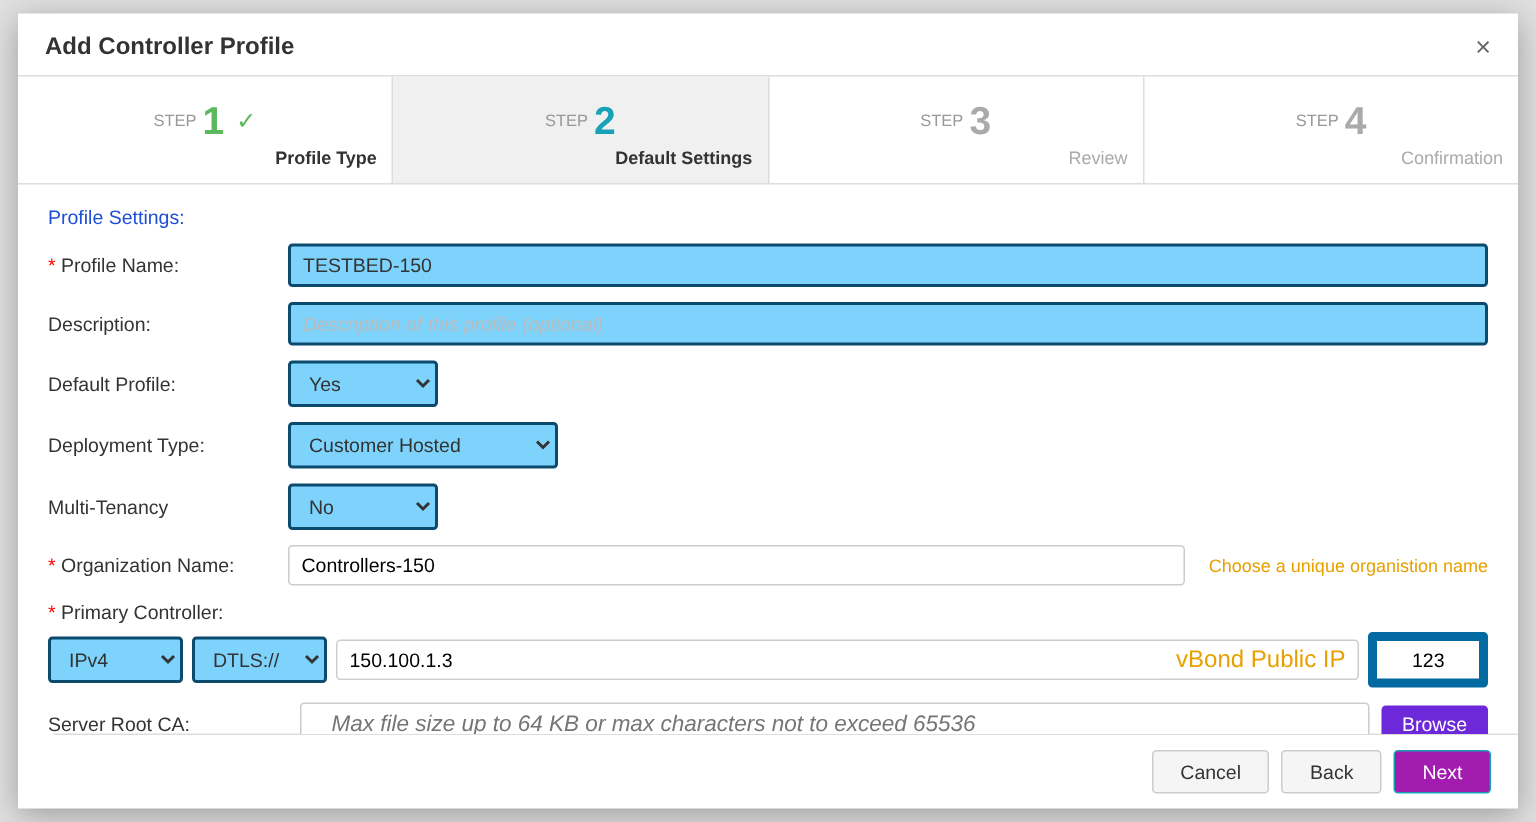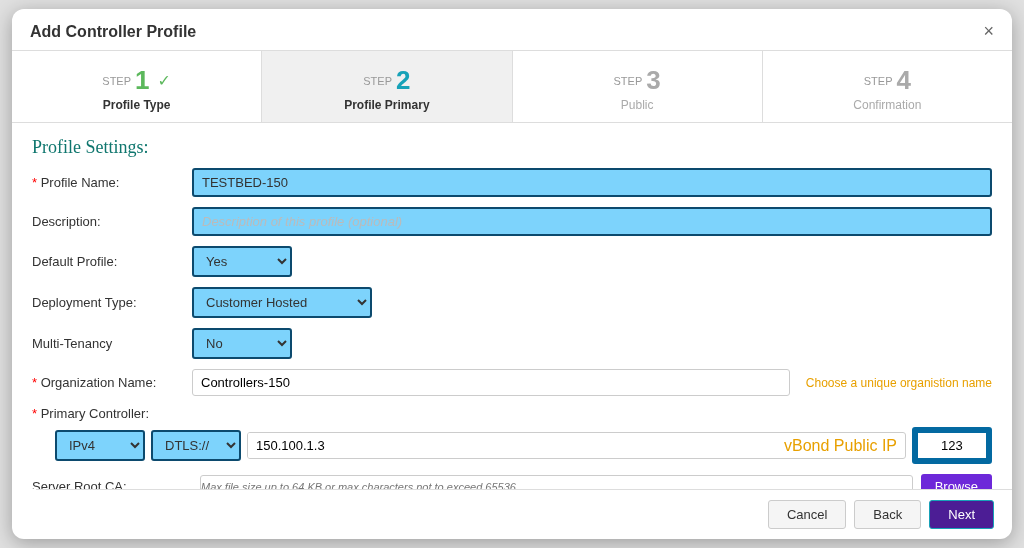--- a/index.html
+++ b/index.html
@@ -1,54 +1,54 @@
 <!DOCTYPE html>
 <html><head>
   <meta charset="utf-8">
   <style>
     * { box-sizing: border-box; margin: 0; padding: 0; font-family: Arial, sans-serif; font-size: 13px; }
     body { background: #e0e0e0; display: flex; align-items: center; justify-content: center; height: 548px; width: 1024px; }
-    .modal { background: #fff; border-radius: 12px; width: 1000px; max-height: 530px; box-shadow: 0 4px 20px rgba(0,0,0,0.3); display: flex; flex-direction: column; }
+    .modal { background: #fff; border-radius: 0; width: 1000px; max-height: 530px; box-shadow: 0 4px 20px rgba(0,0,0,0.3); display: flex; flex-direction: column; }
     .modal-header { display: flex; align-items: center; justify-content: space-between; padding: 12px 18px 8px; border-bottom: 1px solid #ddd; }
     .modal-title { font-size: 16px; font-weight: bold; color: #333; }
     .close-btn { background: none; border: none; font-size: 18px; cursor: pointer; color: #666; }
     .steps-bar { display: flex; border-bottom: 1px solid #ddd; }
     .step { flex: 1; padding: 14px 10px 10px; text-align: center; border-right: 1px solid #ddd; position: relative; }
     .step:last-child { border-right: none; }
     .step.active { background: #f0f0f0; }
     .step-number { font-size: 26px; font-weight: bold; }
     .step-number.green { color: #5cb85c; }
     .step-number.blue { color: #17a2b8; }
     .step-number.gray { color: #aaa; }
-    .step-name { font-size: 12px; font-weight: bold; color: #333; margin-top: 2px; }
+    .step-name { font-size: 12px; font-weight: bold; color: #333; margin-top: 2px; text-align: right; }
     .step-name.gray { color: #aaa; font-weight: normal; }
     .check-icon { color: #5cb85c; font-size: 16px; margin-left: 4px; }
     .modal-body { padding: 14px 20px; overflow-y: auto; flex: 1; }
-    .section-title { font-size: 18px; color: #0f766e; margin-bottom: 10px; font-family: Liberation Serif, serif; }
+    .section-title { font-size: 13px; color: #1d4ed8; margin-bottom: 10px; }
     .form-row { display: flex; align-items: center; margin-bottom: 10px; }
     .form-label { width: 160px; flex-shrink: 0; color: #333; font-size: 13px; }
     .form-label.required::before { content: "* "; color: red; }
     .form-control { flex: 1; padding: 5px 8px; border: 2px solid #0c4a6e; border-radius: 3px; font-size: 13px; color: #333; background: #7dd3fc; }
     .form-control::placeholder { color: #bbb; font-style: italic; }
     select.form-control { max-width: 160px; cursor: pointer; }
     .org-row { display: flex; align-items: center; gap: 16px; flex: 1; }
     .org-input { flex: 1; padding: 5px 8px; border: 1px solid #ccc; border-radius: 3px; font-size: 13px; }
     .org-hint { color: #e8a000; font-size: 12px; white-space: nowrap; text-align: right; }
     .primary-label-row { margin-bottom: 6px; }
-    .primary-controller-row { display: flex; align-items: center; gap: 6px; margin-bottom: 10px; margin-left: 23px; }
+    .primary-controller-row { display: flex; align-items: center; gap: 6px; margin-bottom: 10px; }
     .ip-container { display: flex; align-items: center; flex: 2; border: 1px solid #ccc; border-radius: 3px; overflow: hidden; }
     .ip-container input { border: none; flex: 1; padding: 5px 8px; font-size: 13px; outline: none; }
     .ip-container .hint-inside { color: #e8a000; font-size: 16px; padding: 0 8px; white-space: nowrap; }
     .port-input { width: 80px; padding: 5px 23px; border: 6px solid #0369a1; border-radius: 3px; font-size: 13px; }
     .server-root-row { display: flex; align-items: center; gap: 8px; margin-bottom: 2px; }
-    .server-input { flex: 1; padding: 5px 0; border: 1px solid #ccc; border-radius: 3px; font-size: 11px; color: #bbb; font-style: italic; }
+    .server-input { flex: 1; padding: 5px 20px; border: 1px solid #ccc; border-radius: 3px; font-size: 15px; color: #bbb; font-style: italic; }
     .browse-btn { background: #6d28d9; color: #fff; border: none; padding: 5px 14px; border-radius: 3px; cursor: pointer; font-size: 13px; }
     .modal-footer { display: flex; justify-content: flex-end; align-items: center; padding: 10px 18px; border-top: 1px solid #ddd; gap: 8px; margin-left: 24px; }
     .btn { padding: 6px 18px; border-radius: 3px; font-size: 13px; cursor: pointer; border: 1px solid #ccc; background: #f5f5f5; color: #333; }
-    .btn-primary { background: #4c1d95; color: #fff; border-color: #17a2b8; }
+    .btn-primary { background: #a21caf; color: #fff; border-color: #17a2b8; }
     .step-top-row { display: flex; align-items: center; justify-content: center; gap: 4px; }
     .small-step { font-size: 11px; color: #999; text-transform: uppercase; }
   </style>
 </head>
 <body>
 
 <div class="modal">
 
   <div class="modal-header">
     <span class="modal-title">Add Controller Profile</span>
@@ -64,29 +64,29 @@
         <span class="check-icon">✓</span>
       </div>
       <div class="step-name">Profile Type</div>
     </div>
 
     <div class="step active">
       <div class="step-top-row">
         <span class="small-step">STEP</span>
         <span class="step-number blue">2</span>
       </div>
-      <div class="step-name">Profile Primary</div>
+      <div class="step-name">Default Settings</div>
     </div>
 
     <div class="step">
       <div class="step-top-row">
         <span class="small-step">STEP</span>
         <span class="step-number gray">3</span>
       </div>
-      <div class="step-name gray">Public</div>
+      <div class="step-name gray">Review</div>
     </div>
 
     <div class="step">
       <div class="step-top-row">
         <span class="small-step">STEP</span>
         <span class="step-number gray">4</span>
       </div>
       <div class="step-name gray">Confirmation</div>
     </div>
   </div>

